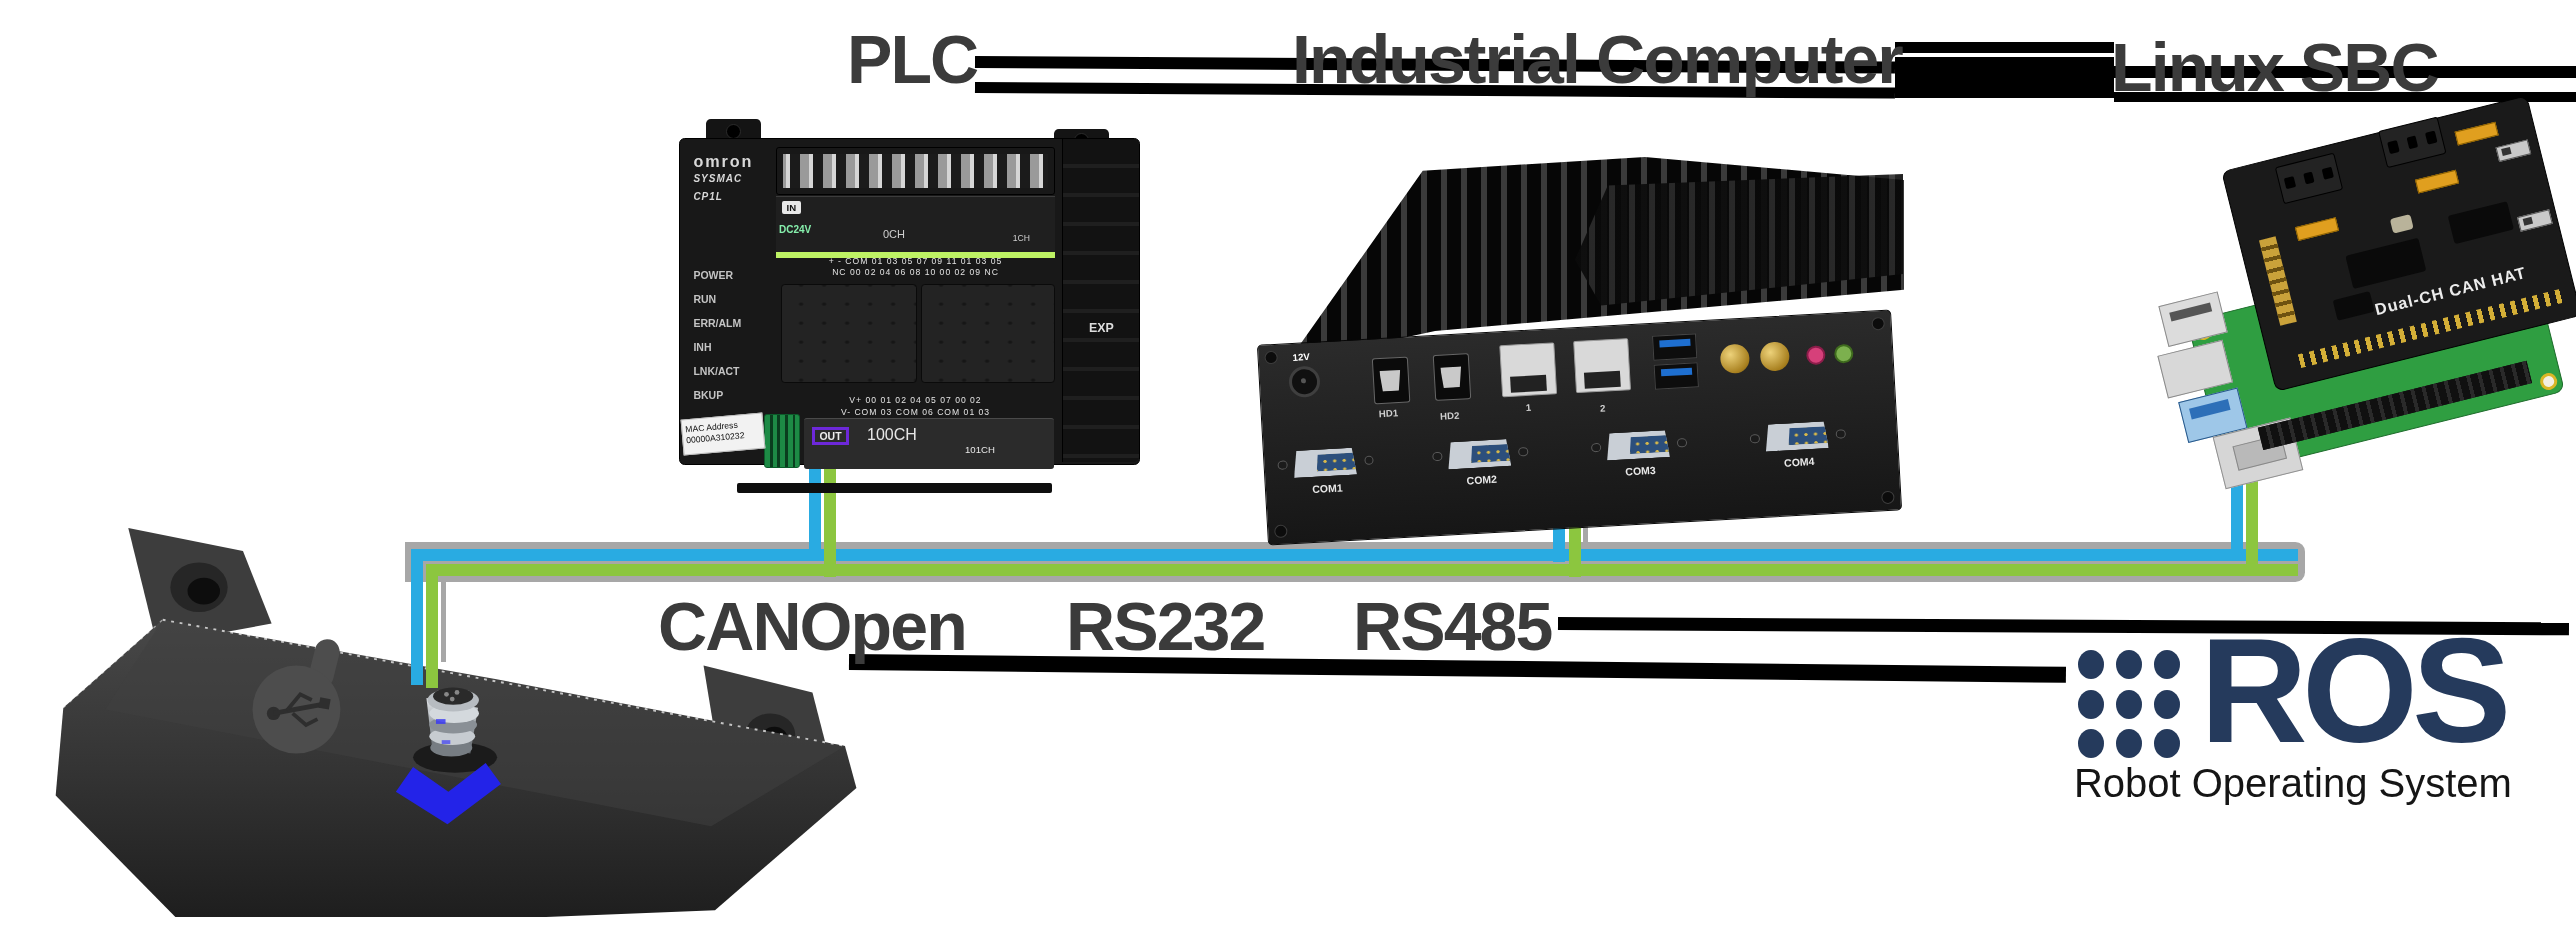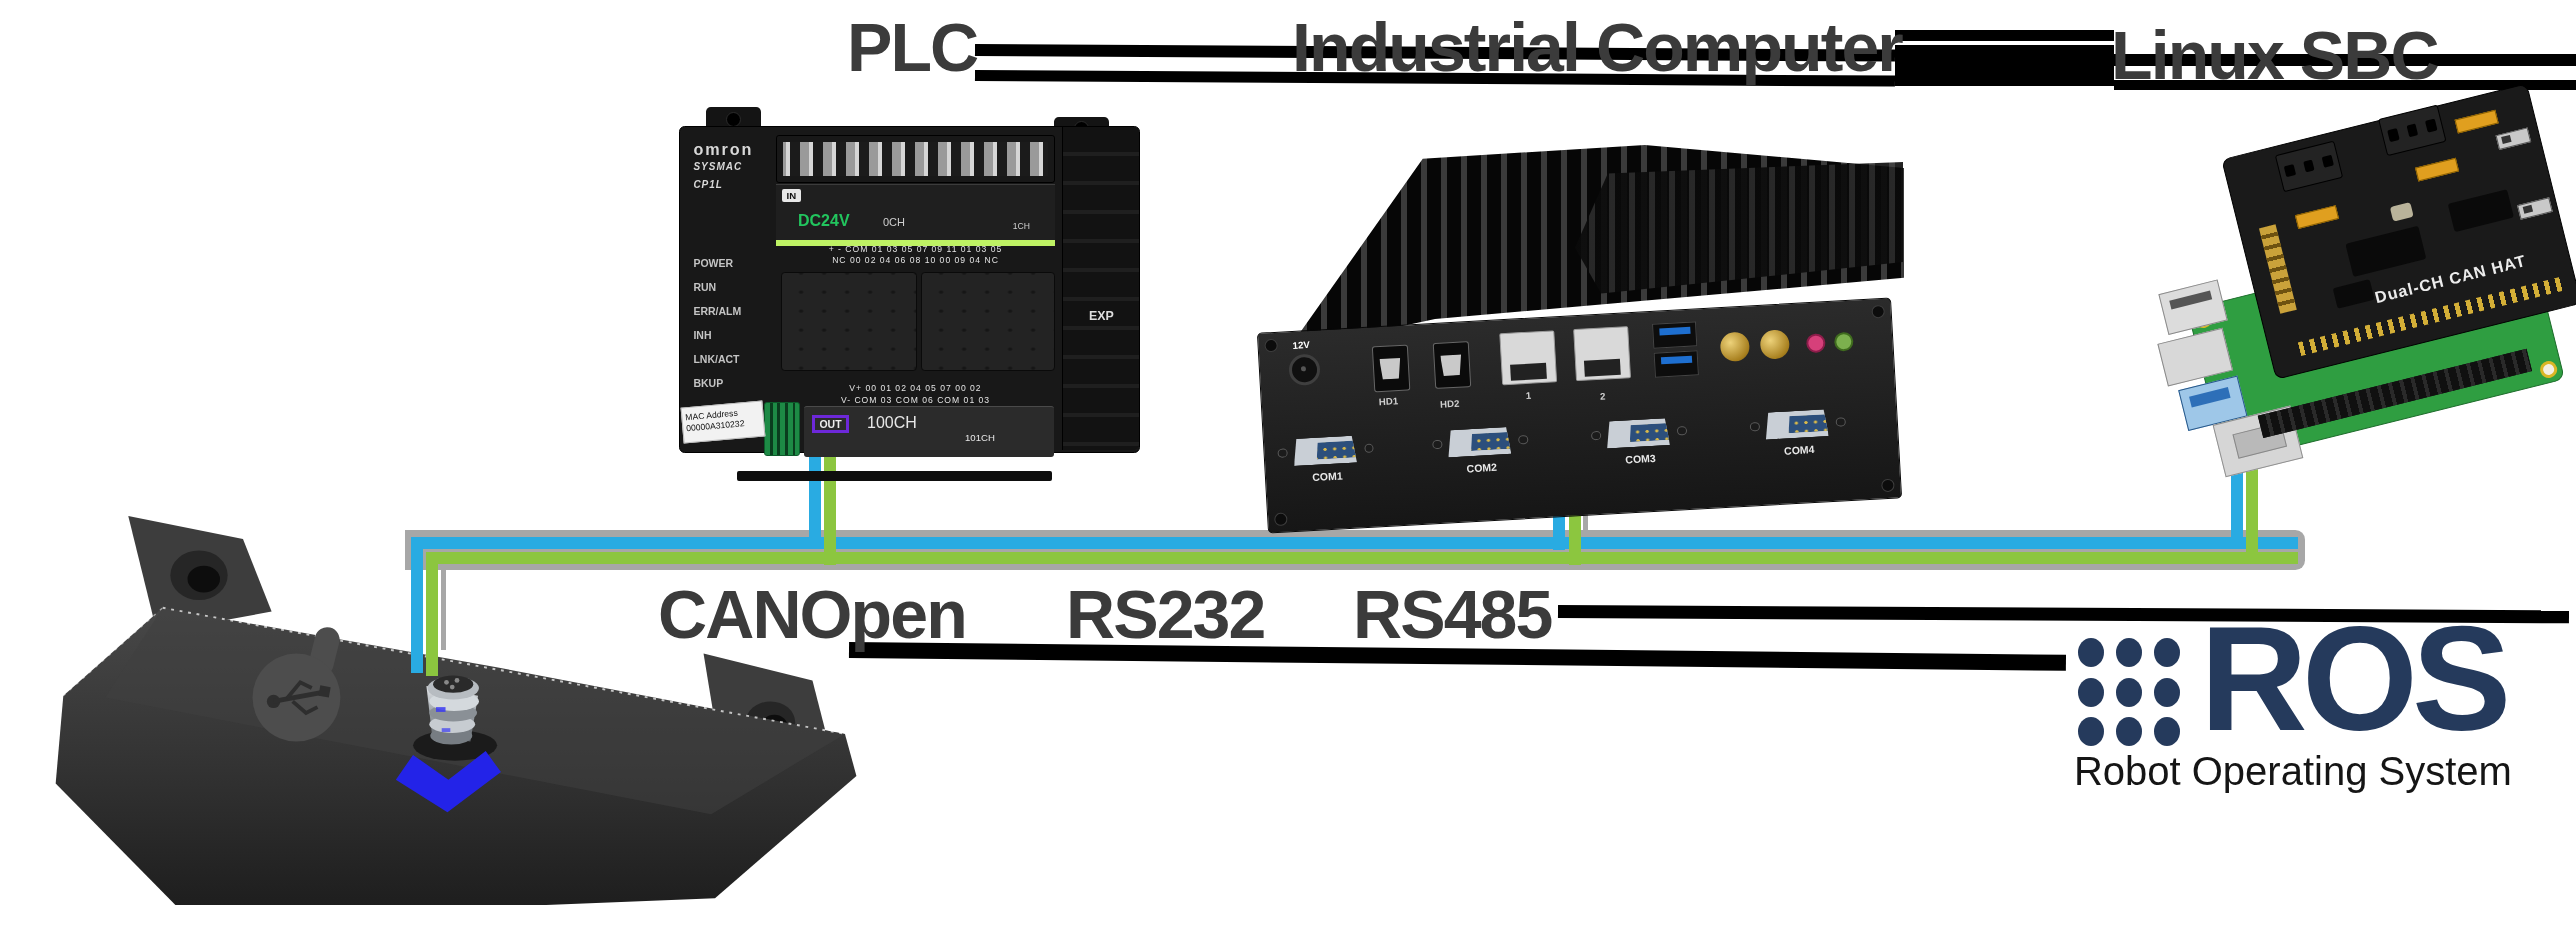--- a/index.html
+++ b/index.html
@@ -1,17 +1,17 @@
 <!DOCTYPE html>
 <html><head>
 <meta charset="utf-8">
 <style>
   html,body{margin:0;padding:0;background:#fff;}
   .canvas{position:relative;width:2576px;height:905px;background:#ffffff;overflow:hidden;
-          font-family:"Liberation Sans", sans-serif;}
+          font-family:"Liberation Sans", sans-serif;margin-top:12px;}
 
   
   .bar{position:absolute;background:#000;z-index:1;}
   .slope{transform:rotate(0.35deg);transform-origin:left center;}
   .bar.t1{left:975px;top:44px;width:920px;height:12.4px;}
   .bar.t2{left:975px;top:70px;width:920px;height:10.5px;}
   .bar.t3{left:1895px;top:30px;width:219px;height:10.5px;}
   .bar.t4{left:1895px;top:45px;width:219px;height:41px;}
   .bar.t5{left:2114px;top:54px;width:462px;height:11.5px;}
   .bar.t6{left:2114px;top:80px;width:462px;height:9.6px;}
@@ -63,21 +63,21 @@
   .plc-omron{font-size:16.2px;font-weight:bold;letter-spacing:1.9px;}
   .plc-series,.plc-model{font-size:10px;font-weight:bold;letter-spacing:1px;font-style:italic;}
   .plc-termtop{position:absolute;left:96px;top:7.6px;width:279px;height:48px;background:#0d0d0d;
                border:1px solid #000;border-radius:2.9px;
                background-image:repeating-linear-gradient(90deg,#9a9a9a 0 8.6px,#d6d6d6 8.6px 12.4px,#1b1b1b 12.4px 23px);
                background-clip:content-box;padding:5.7px;box-sizing:border-box;}
   .plc-cover{position:absolute;left:96px;top:57px;width:279px;height:55px;background:#1f1f1f;
              border-top:1.9px solid #3c3c3c;border-bottom:6px solid #bef264;}
   .plc-in{position:absolute;left:5.7px;top:3.8px;background:#e8e8e8;color:#111;font-size:9.6px;
           font-weight:bold;padding:1px 4.8px;border-radius:1.9px;}
-  .plc-dc{position:absolute;left:22px;top:27px;color:#22c55e;font-size:16px;font-weight:bold;}
+  .plc-dc{position:absolute;left:3px;top:27px;color:#86efac;font-size:10px;font-weight:bold;}
   .plc-0ch{position:absolute;left:107px;top:31px;color:#cfcfcf;font-size:11px;}
   .plc-1ch{position:absolute;right:25px;top:36px;color:#cfcfcf;font-size:8.6px;}
   .plc-trow{position:absolute;left:96px;width:279px;color:#e3e3e3;font-size:8.6px;letter-spacing:1px;
             white-space:nowrap;overflow:hidden;text-align:center;}
   .plc-trow.r1{top:117px;}
   .plc-trow.r2{top:128px;}
   .plc-trow.r3{top:256px;}
   .plc-trow.r4{top:268px;}
   .plc-leds{position:absolute;left:13.4px;top:124px;width:80px;}
   .plc-led{color:#c4c4c4;font-size:10.5px;font-weight:bold;line-height:24px;}
@@ -253,21 +253,21 @@
         <div class="plc-series">SYSMAC</div>
         <div class="plc-model">CP1L</div>
       </div>
       <div class="plc-cover">
         <div class="plc-in">IN</div>
         <div class="plc-dc">DC24V</div>
         <div class="plc-0ch">0CH</div>
         <div class="plc-1ch">1CH</div>
       </div>
       <div class="plc-trow r1">+  -  COM  01  03  05  07  09  11  01  03  05</div>
-      <div class="plc-trow r2">NC  00  02  04  06  08  10  00  09  04  NC</div>
+      <div class="plc-trow r2">NC  00  02  04  06  08  10  00  02  09  NC</div>
       <div class="plc-leds">
         <div class="plc-led">POWER</div>
         <div class="plc-led">RUN</div>
         <div class="plc-led">ERR/ALM</div>
         <div class="plc-led">INH</div>
         <div class="plc-led">LNK/ACT</div>
         <div class="plc-led">BKUP</div>
       </div>
       <div class="plc-panel p1"></div>
       <div class="plc-panel p2"></div>

